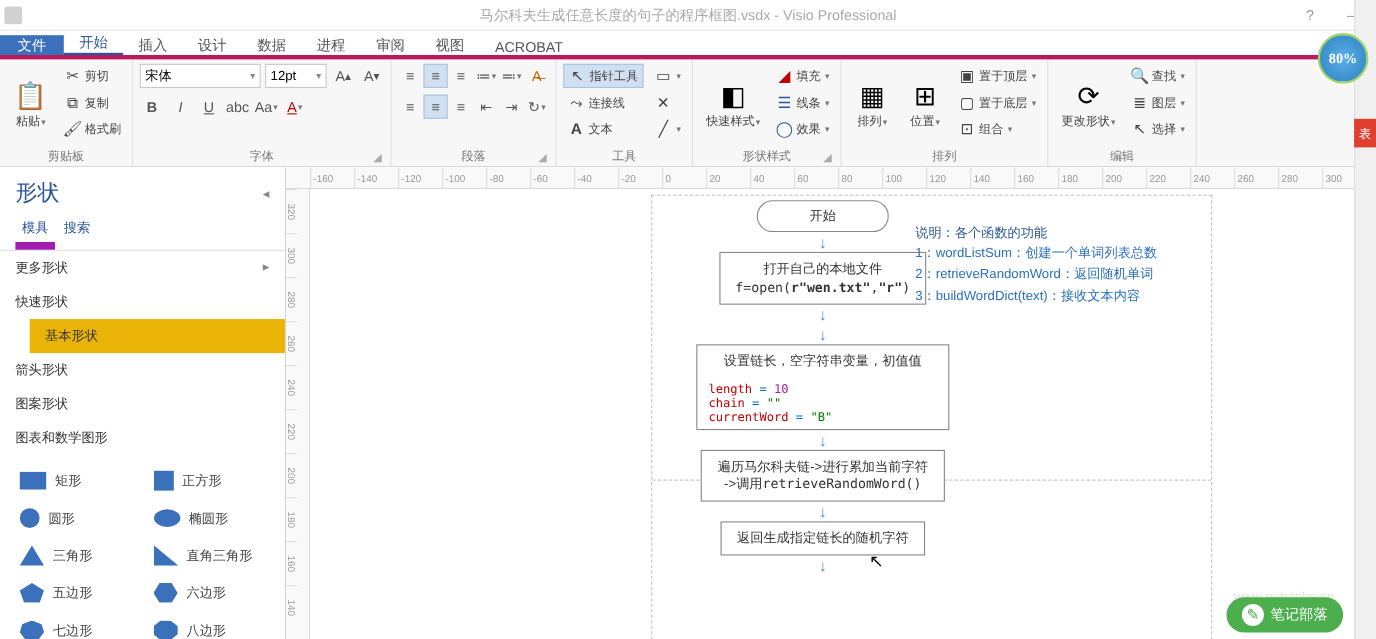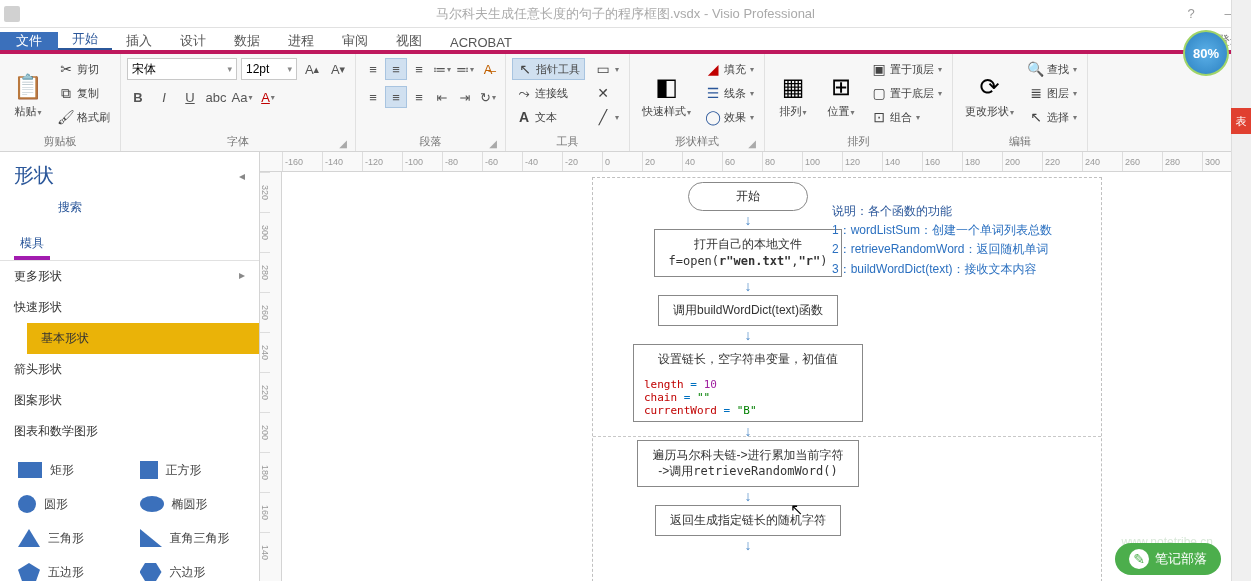--- a/index.html
+++ b/index.html
@@ -40,21 +40,21 @@
 
 
 .main { display: flex; height: calc(581px - 28px - 26px - 98px); }
 
 
 .shapes-panel { width: 260px; border-right: 1px solid #d4d4d4; background: #fff; display: flex; flex-direction: column; }
 .shapes-header { padding: 10px 14px 6px 14px; color: #2b579a; font-size: 20px; font-weight: 400; display: flex; align-items: center; }
 .shapes-header .collapse { margin-left: auto; color: #888; font-size: 12px; }
 .shapes-tabs { display: flex; border-bottom: 1px solid #e1e1e1; padding-left: 14px; gap: 2px; }
 .shapes-tab { padding: 4px 6px; font-size: 12px; color: #2b579a; }
-.shapes-tab.active { border-bottom: 4px solid #a21caf; margin-top: 36px; }
+.shapes-tab.active { border-bottom: 7px solid #a21caf; }
 .shape-cat { padding: 7px 14px; font-size: 12px; color: #333; display: flex; align-items: flex-start; gap: 4px; cursor: pointer; }
 .shape-cat.active { background: #eab308; margin-left: 27px; }
 .shape-grid { display: flex; flex-wrap: wrap; padding: 8px 8px; gap: 4px 0; }
 .shape-item { width: 50%; display: flex; align-items: center; gap: 8px; padding: 6px 10px; font-size: 12px; color: #444; cursor: pointer; }
 .shape-swatch { width: 22px; height: 18px; background: #3b70bb; flex-shrink: 0; }
 
 
 .canvas-area { flex: 1; position: relative; background: #fff; overflow: hidden; }
 .vruler { position: absolute; left: 0; top: 20px; bottom: 0; width: 22px; border-right: 1px solid #d4d4d4; background: #f9f9f9; }
 .hruler { position: absolute; left: 0; top: 0; right: 0; height: 20px; border-bottom: 1px solid #d4d4d4; background: #f9f9f9; display: flex; align-items: center; padding-left: 22px; overflow: hidden; }
@@ -69,21 +69,21 @@
 .fc-arrow { color: #4a88c7; font-size: 14px; line-height: 1; margin: 2px 0; }
 .fc-code { font-family: Consolas, monospace; font-size: 11px; text-align: left; padding: 4px 10px; width: 220px; }
 .fc-code .r { color: #c00000; }
 .fc-code .g { color: #008000; }
 .fc-code .b { color: #0070c0; }
 .fc-code .m { color: #a020a0; }
 .note { position: absolute; left: 550px; top: 30px; font-size: 12px; color: #2b70c0; line-height: 1.6; }
 .note .hdr { color: #2b579a; }
 
 
-.pct-badge { position: absolute; right: 22px; top: 30px; width: 46px; height: 46px; border-radius: 50%; background: radial-gradient(circle,#5bb0e8,#2b80c0); color: #fff; display: flex; align-items: center; justify-content: center; font-size: 13px; font-weight: bold; border: 2px solid #a0d468; z-index: 50; }
+.pct-badge { position: absolute; right: 7px; top: 30px; width: 46px; height: 46px; border-radius: 50%; background: radial-gradient(circle,#5bb0e8,#2b80c0); color: #fff; display: flex; align-items: center; justify-content: center; font-size: 13px; font-weight: bold; border: 2px solid #a0d468; z-index: 50; font-family: Liberation Serif, serif; }
 .side-strip { position: absolute; right: 0; top: 0; width: 20px; height: 581px; background: #f0f0f0; border-left: 1px solid #ddd; z-index: 40; }
 .red-tag { position: absolute; right: 0; top: 108px; width: 20px; height: 26px; background: #e04030; color: #fff; font-size: 11px; display: flex; align-items: center; justify-content: center; z-index: 41; }
 .watermark { position: absolute; right: 30px; bottom: 6px; background: #4cae4c; color: #fff; padding: 6px 14px; border-radius: 16px; font-size: 13px; display: flex; align-items: center; gap: 6px; z-index: 60; }
 .watermark .wicon { width: 20px; height: 20px; border-radius: 50%; background: #fff; color: #4cae4c; display: flex; align-items: center; justify-content: center; font-size: 14px; }
 .cursor-ptr { position: absolute; font-size: 16px; color: #000; z-index: 70; }
 .wm-url { position: absolute; right: 38px; bottom: 32px; color: #d8e8d8; font-size: 12px; z-index: 55; }
 .caret { font-size: 8px; color: #777; margin-left: 1px; }
 </style>
 </head>
 <body>
@@ -426,21 +426,20 @@
       </div>
 
       <div class="flowchart">
         <div class="fc-box fc-term">开始</div>
         <div class="fc-arrow">↓</div>
         <div class="fc-box" style="line-height:1.4">
           <div>打开自己的本地文件</div>
           <div style="font-family:Consolas,monospace">f=open(<b>r"wen.txt"</b>,<b>"r"</b>)</div>
         </div>
         <div class="fc-arrow">↓</div>
-        <div class="fc-box">调用buildWordDict(text)函数</div>
         <div class="fc-arrow">↓</div>
         <div class="fc-box" style="padding:0;width:230px">
           <div style="padding:6px 10px">设置链长，空字符串变量，初值值</div>
           <div class="fc-code">
             <div><span class="r">length</span><span class="b"> = </span><span class="m">10</span></div>
             <div><span class="r">chain</span><span class="b"> = </span><span class="g">""</span></div>
             <div><span class="r">currentWord</span><span class="b"> = </span><span class="g">"B"</span></div>
           </div>
         </div>
         <div class="fc-arrow">↓</div>

